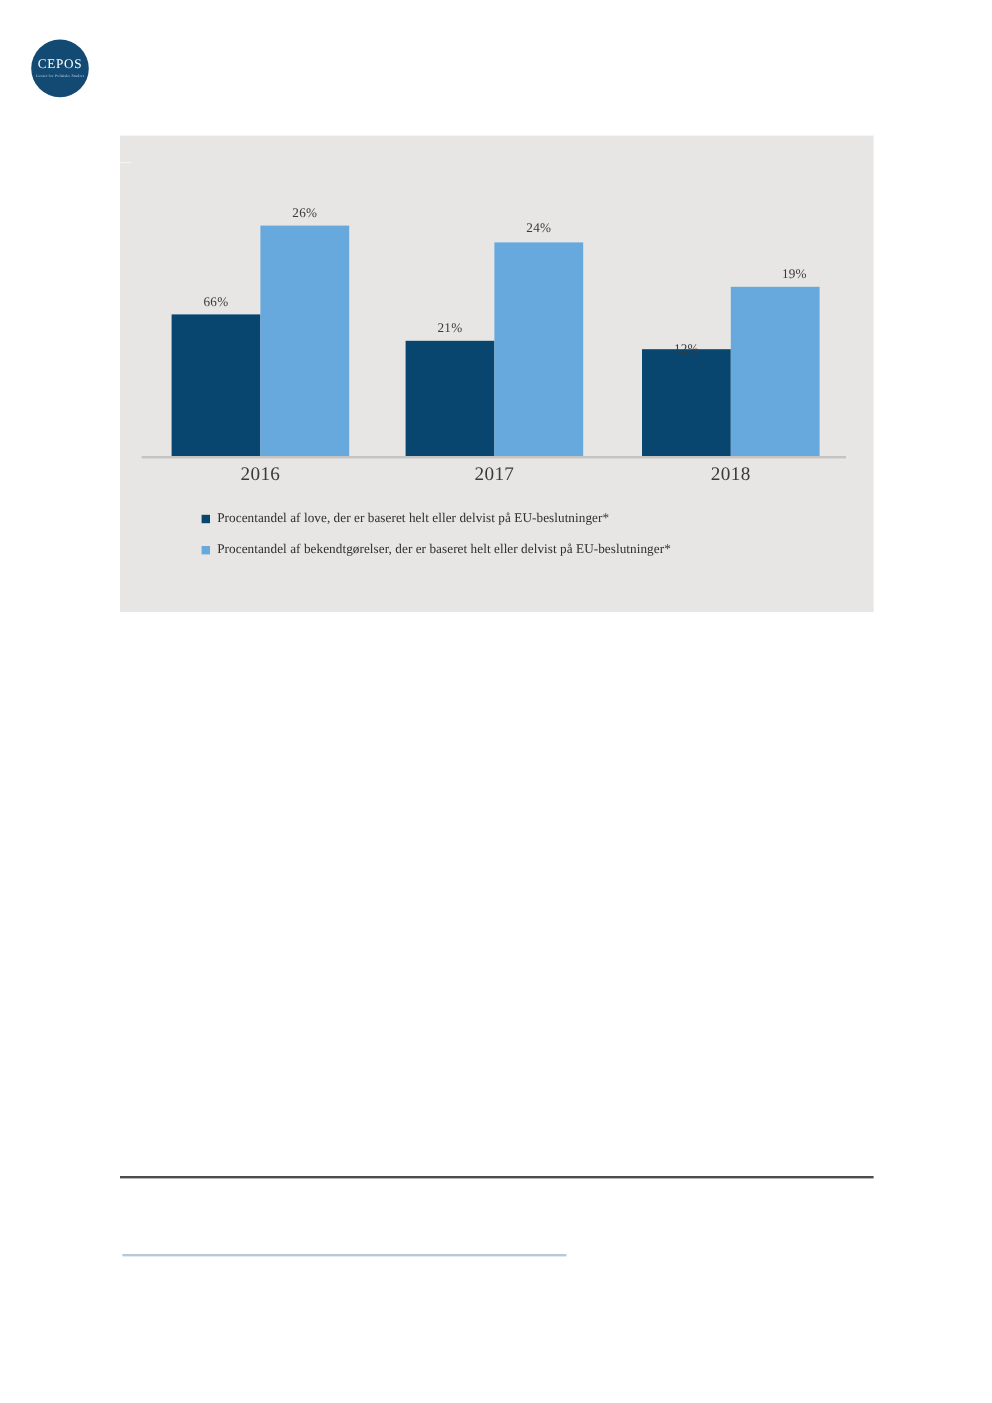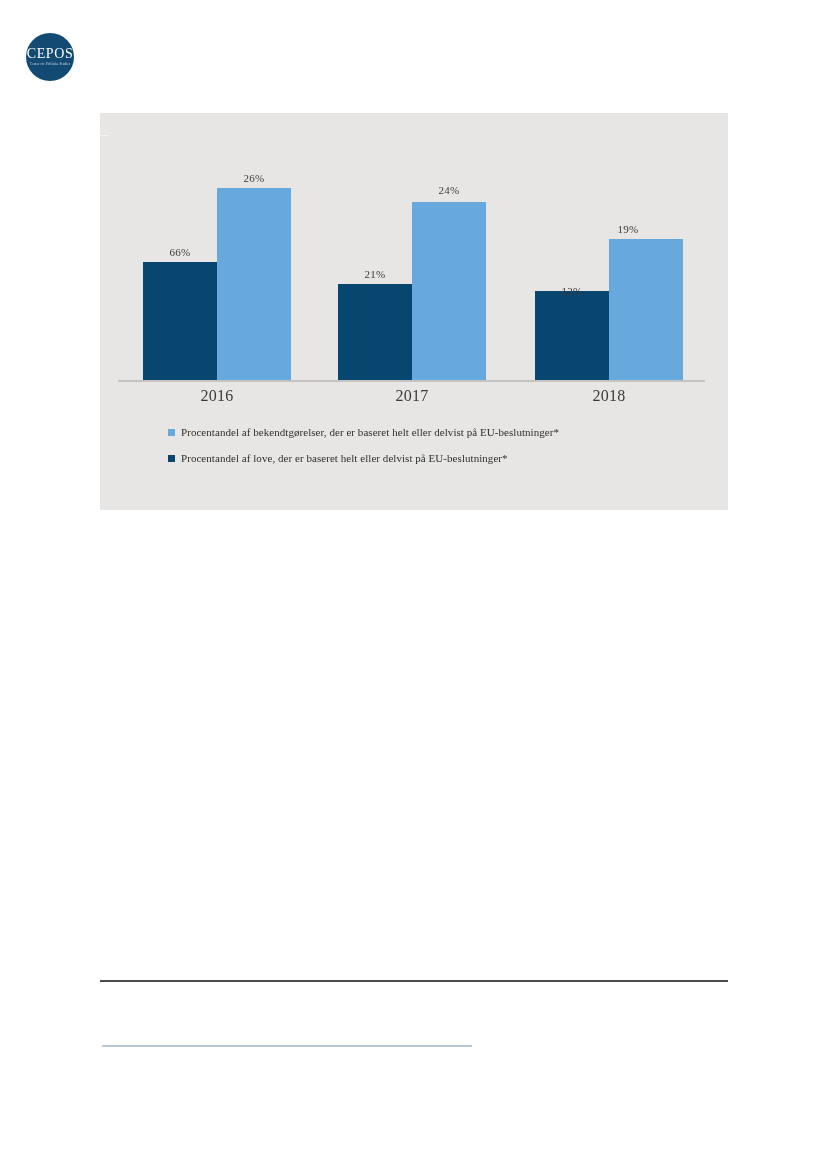--- a/index.html
+++ b/index.html
@@ -30,21 +30,21 @@
     background: #124A73;
     display: flex;
     flex-direction: column;
     align-items: center;
     justify-content: center;
     box-sizing: border-box;
   }
   .logo-main {
     color: #ffffff;
     font-family: "Liberation Serif", serif;
-    font-size: 14px;
+    font-size: 11px;
     letter-spacing: 0.6px;
     line-height: 1;
     margin-bottom: 2px;
   }
   .logo-sub {
     color: #cfdbe6;
     font-family: "Liberation Serif", serif;
     font-size: 3.3px;
     letter-spacing: 0.15px;
     line-height: 1;
@@ -190,39 +190,39 @@
       <div class="group" style="left: 220px; width: 148px;">
         <div class="bar dark" style="height: 96.2px; background: rgb(9, 70, 111);"></div>
         <div class="bar-label" style="left: 0px; bottom: 100.2px;">21%</div>
         <div class="bar light" style="height: 177.6px; background: rgb(103, 168, 221);"></div>
         <div class="bar-label" style="left: 74px; bottom: 184px;">24%</div>
       </div>
       <div class="group" style="left: 417px; width: 148px;">
         <div class="bar dark" style="height: 88.8px; background: rgb(9, 70, 111);"></div>
         <div class="bar-label" style="left: 0px; bottom: 83px;">12%</div>
         <div class="bar light" style="height: 140.6px; background: rgb(103, 168, 221);"></div>
-        <div class="bar-label" style="left: 56px; bottom: 144.6px; margin-top: 18px;">19%</div>
+        <div class="bar-label" style="left: 90px; bottom: 144.6px; margin-top: 18px;">19%</div>
       </div>
     </div>
 
   <div class="axis-line"></div>
 
   <div id="cat-labels">
       <div class="cat-label" style="left: 43px;">2016</div>
       <div class="cat-label" style="left: 238px;">2017</div>
       <div class="cat-label" style="left: 435px;">2018</div>
     </div>
 
   <div class="legend">
     <div class="legend-row">
+      <span class="legend-swatch dark"></span>
+      <span class="legend-text">Procentandel af love, der er baseret helt eller delvist på EU-beslutninger*</span>
+    </div>
+    <div class="legend-row">
       <span class="legend-swatch light"></span>
       <span class="legend-text">Procentandel af bekendtgørelser, der er baseret helt eller delvist på EU-beslutninger*</span>
     </div>
-    <div class="legend-row">
-      <span class="legend-swatch dark"></span>
-      <span class="legend-text">Procentandel af love, der er baseret helt eller delvist på EU-beslutninger*</span>
-    </div>
   </div>
 
 </div>
 
 <div class="rule-dark"></div>
 <div class="rule-light"></div>
 
 </body></html>

